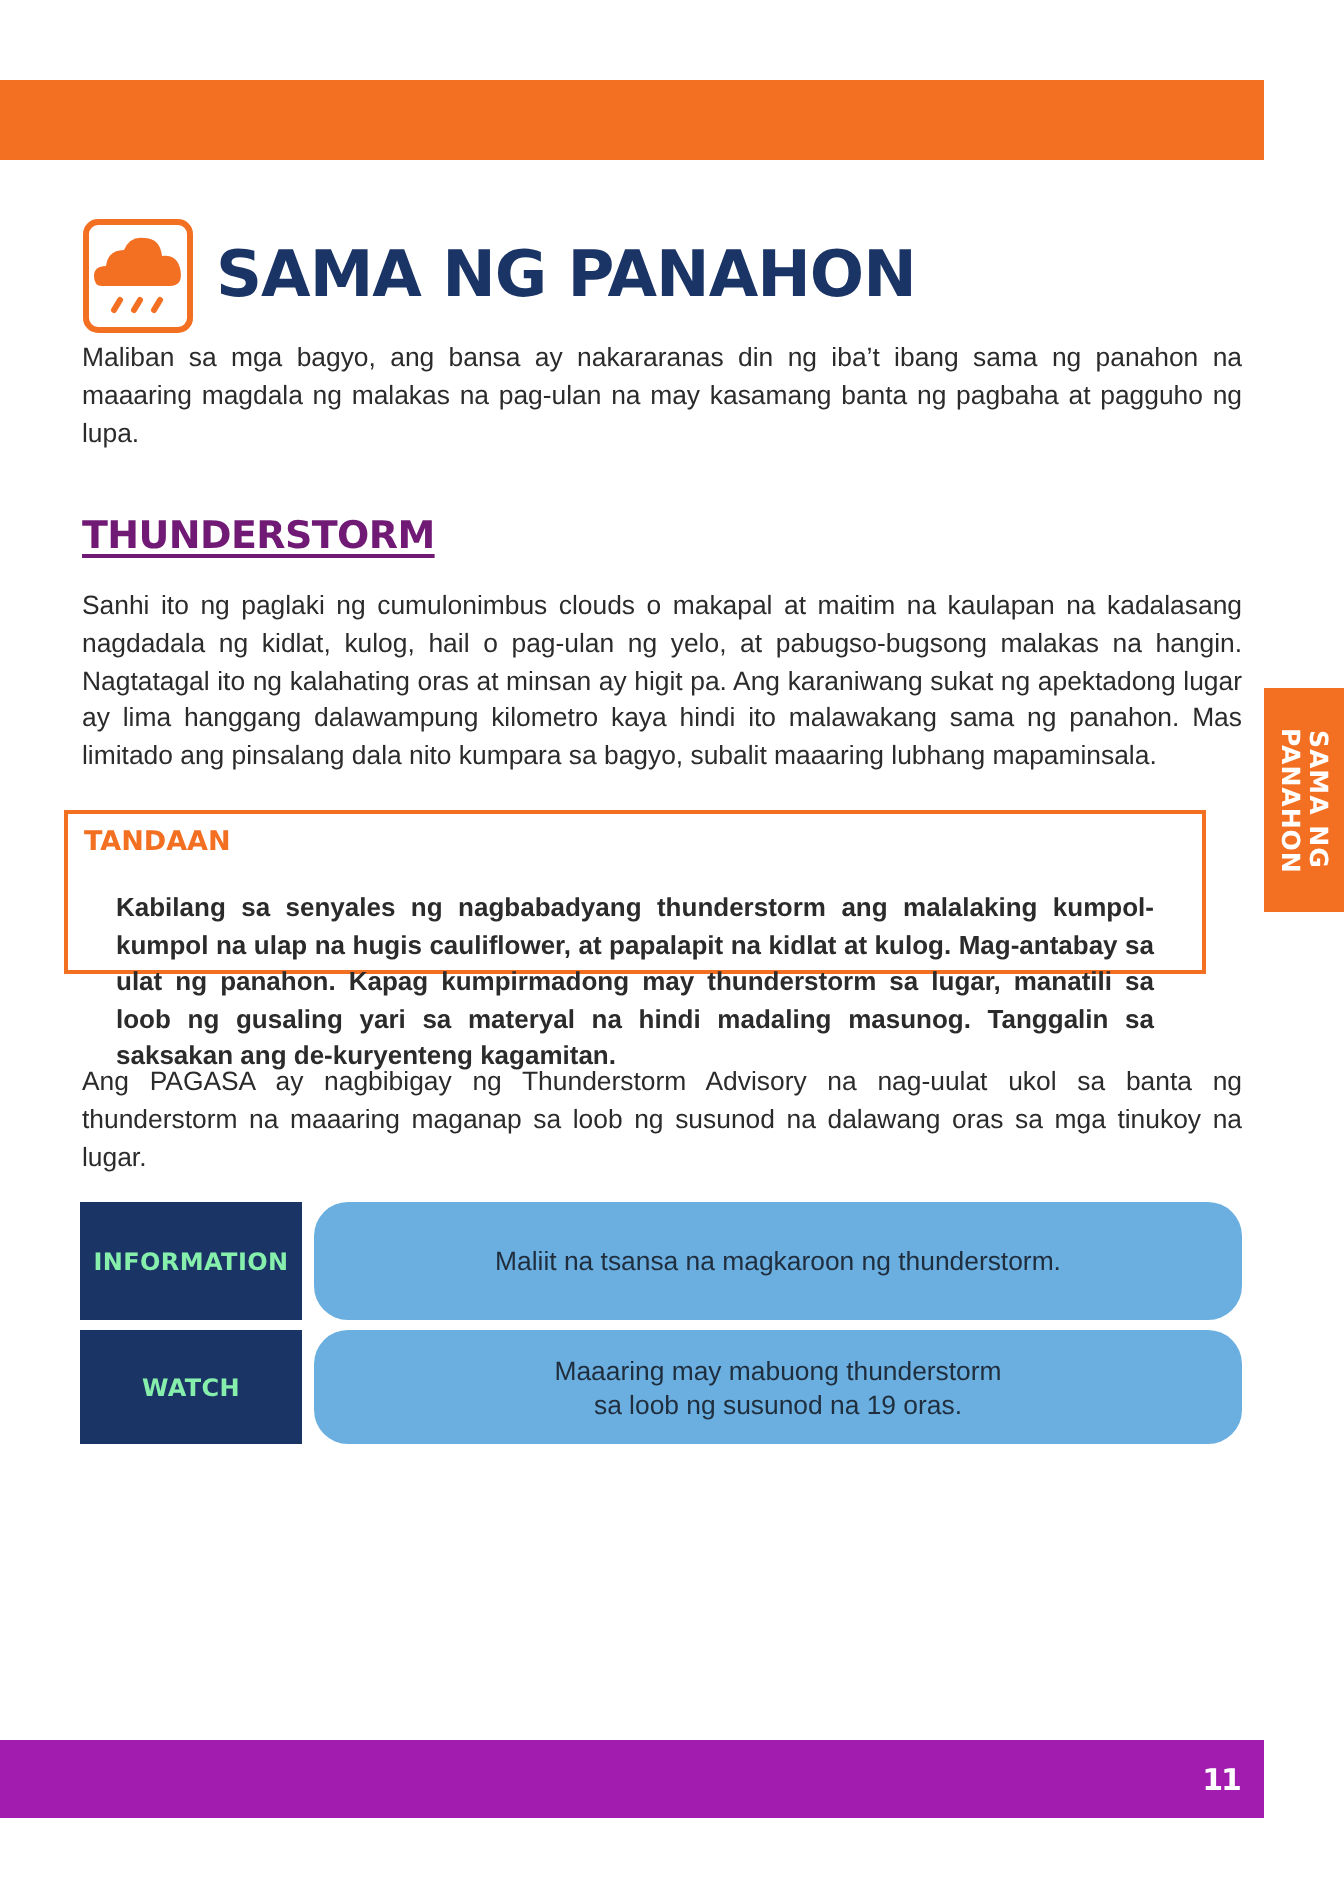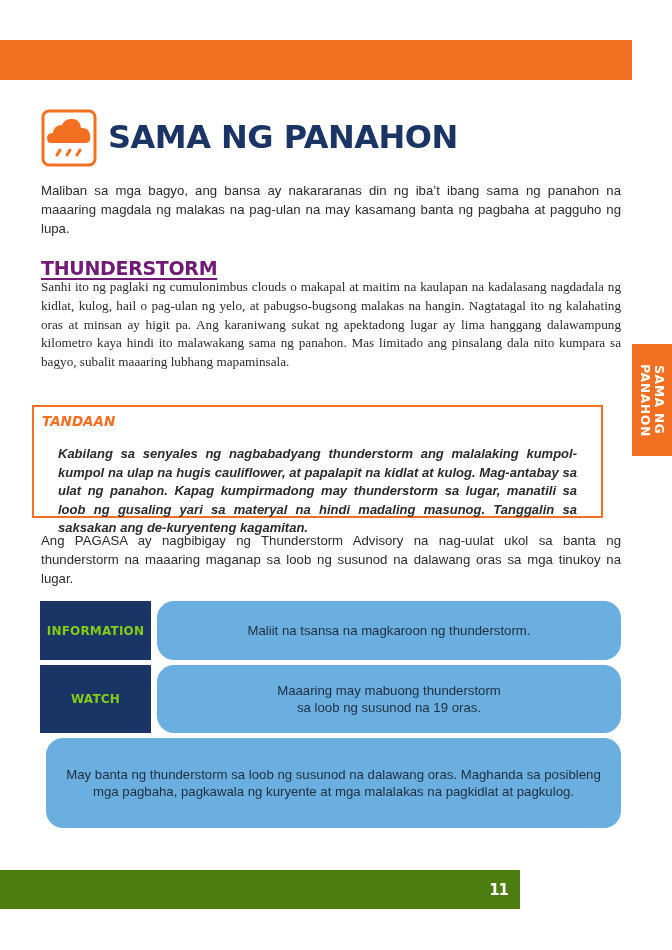--- a/index.html
+++ b/index.html
@@ -1,37 +1,37 @@
 <!DOCTYPE html>
 <html><head>
 <meta charset="utf-8">
 <style>
   html, body { margin:0; padding:0; background:#ffffff; }
   body { width:672px; height:950px; position:relative; overflow:hidden; font-family:"Liberation Sans", sans-serif; color:#2b2b2b; }
   .top-bar { position:absolute; left:0; top:40px; width:632px; height:40px; background:#f36f21; }
-  .bottom-bar { position:absolute; left:0; top:870px; width:520px; height:39px; background:#4d7c0f; }
+  .bottom-bar { position:absolute; left:0; top:870px; width:632px; height:39px; background:#a21caf; }
   .page-num { position:absolute; right:12px; top:11px; color:#fff; font-weight:bold; font-size:15px; font-family:"DejaVu Sans", sans-serif; letter-spacing:-1px; }
   .side-tab { position:absolute; left:632px; top:344px; width:40px; height:112px; background:#f36f21; display:flex; align-items:center; justify-content:center; }
   .side-tab-text { writing-mode:vertical-rl; color:#fff; font-weight:bold; font-family:"DejaVu Sans", sans-serif; font-size:12.5px; line-height:14px; text-align:center; white-space:pre; letter-spacing:0.5px; }
   .title-icon { position:absolute; left:41px; top:109px; width:56px; height:58px; }
   .page-title { position:absolute; left:108px; top:118px; margin:0; font-family:"DejaVu Sans", sans-serif; font-weight:bold; font-size:32px; color:#1b3466; letter-spacing:-0.5px; }
   .para { position:absolute; left:41px; width:580px; margin:0; font-size:13.2px; line-height:18.8px; text-align:justify; color:#2b2b2b; }
-  .p-intro { top:182px; }
+  .p-intro { top:170px; }
   .section-heading { position:absolute; left:41px; top:257px; margin:0; font-family:"DejaVu Sans", sans-serif; font-weight:bold; font-size:19px; color:#701a75; text-decoration:underline; text-decoration-thickness:2px; text-underline-offset:3px; letter-spacing:-0.3px; }
-  .p-thunder { top:278px;font-family:Liberation Serif, serif; }
-  .note-box { position:absolute; left:32px; top:405px; width:571px; height:113px; border:2px solid #f36f21; padding:6px 8px 0 8px; box-sizing:border-box;font-style:italic; }
+  .p-thunder { top:294px; }
+  .note-box { position:absolute; left:32px; top:405px; width:571px; height:82px; border:2px solid #f36f21; padding:6px 8px 0 8px; box-sizing:border-box; }
   .note-title { margin:0; color:#f36f21; font-weight:bold; font-family:"DejaVu Sans", sans-serif; font-size:13.5px; line-height:16px; }
   .note-body { margin:16px; font-weight:bold; font-size:13px; line-height:18.5px; text-align:justify; color:#2b2b2b; }
   .p-pagasa { top:532px; }
   .adv-table { position:absolute; left:40px; top:601px; width:581px; }
   .adv-row { display:flex; margin-bottom:5px; }
-  .adv-label { width:111px; background:#1b3466; color:#84cc16; font-weight:bold; font-family:"DejaVu Sans", sans-serif; font-size:12px; display:flex; align-items:center; justify-content:center; letter-spacing:0.2px; }
+  .adv-label { width:111px; background:#1b3466; color:#86efac; font-weight:bold; font-family:"DejaVu Sans", sans-serif; font-size:12px; display:flex; align-items:center; justify-content:center; letter-spacing:0.2px; }
   .adv-desc { flex:1; margin-left:6px; background:#6aafe0; color:#1f2d3d; font-size:13.2px; line-height:17px; display:flex; align-items:center; justify-content:center; text-align:center; white-space:pre-line; padding:0 20px;border-radius:17px; }
   .r-info { height:59px; }
-  .r-watch { height:68px; }
+  .r-watch { height:57px; }
   .r-warn { height:90px; }
 </style>
 </head>
 <body>
 
 <div class="top-bar"></div>
 
 <svg class="title-icon" viewBox="0 0 56 58">
   <rect x="2" y="2" width="52" height="54" rx="6" fill="none" stroke="#f36f21" stroke-width="3"></rect>
   <path d="M10 34 Q6 34 6 29 Q6 24 12 24 Q13 16 21 16 Q24 9 31 10 Q39 10 40 19 Q47 18 49 25 Q51 34 44 34 Z" fill="#f36f21"></path>
@@ -57,21 +57,20 @@
   <div class="adv-row r-info">
     <div class="adv-label">INFORMATION</div>
     <div class="adv-desc">Maliit na tsansa na magkaroon ng thunderstorm.</div>
   </div>
   <div class="adv-row r-watch">
     <div class="adv-label">WATCH</div>
     <div class="adv-desc">Maaaring may mabuong thunderstorm
 sa loob ng susunod na 19 oras.</div>
   </div>
   <div class="adv-row r-warn">
-    <div class="adv-desc">May banta ng thunderstorm sa loob ng susunod na dalawang oras.  Maghanda sa posibleng mga pagbaha, pagkawala ng kuryente at mga malalakas na pagkidlat at pagkulog.</div>
   </div>
 </div>
 
 <div class="side-tab">
   <span class="side-tab-text">SAMA NG
 PANAHON</span>
 </div>
 
 <div class="bottom-bar">
   <span class="page-num">11</span>

